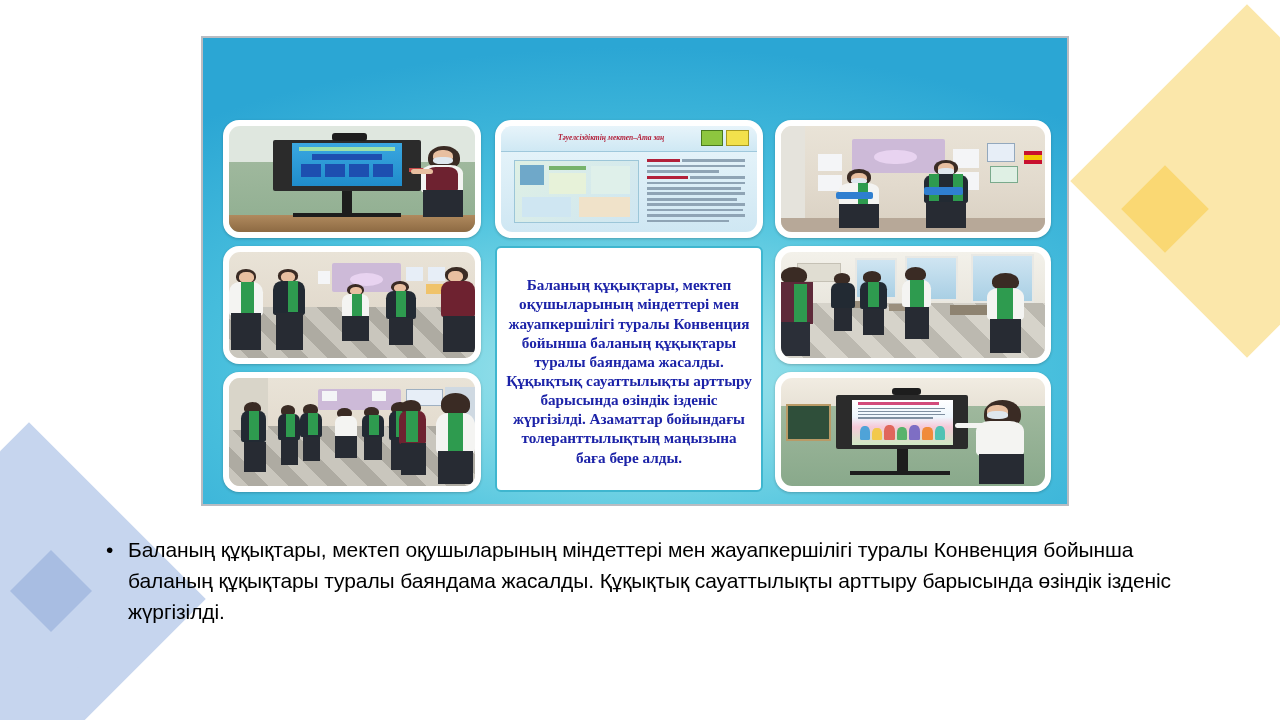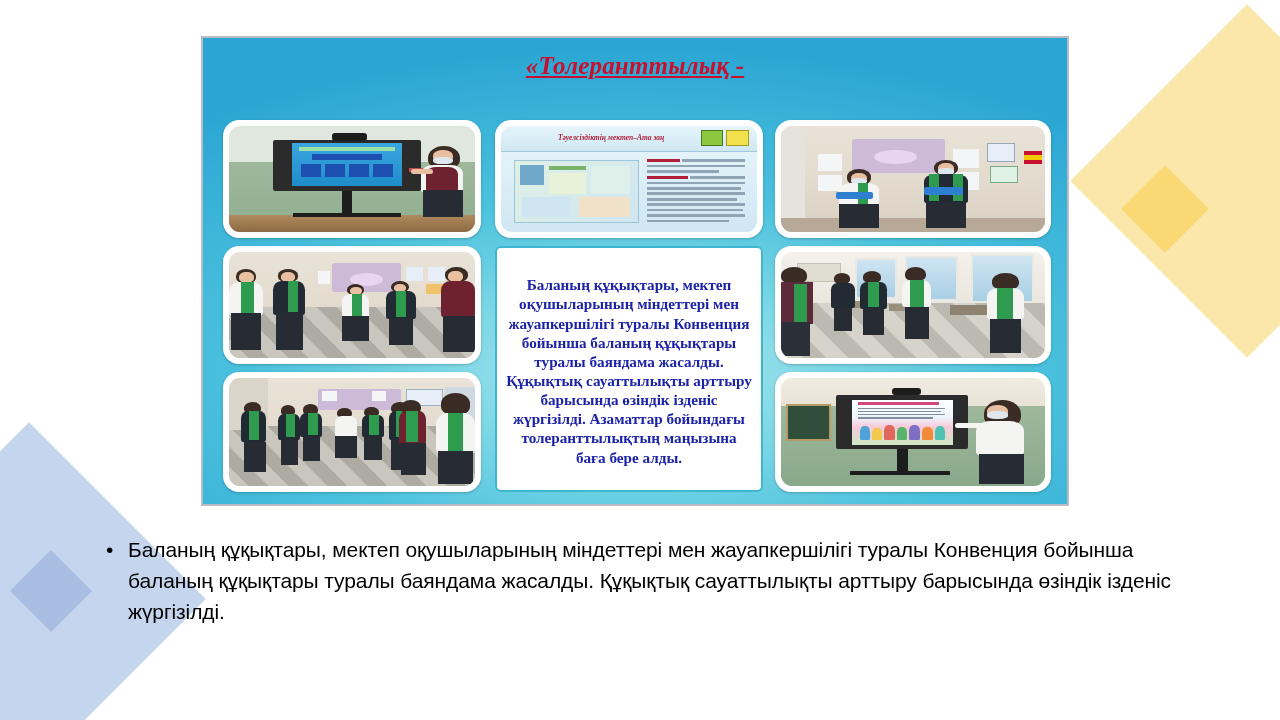--- a/index.html
+++ b/index.html
@@ -247,21 +247,20 @@
   <div class="deco deco-yellow-mid"></div>
   <div class="deco deco-yellow-dark"></div>
   <div class="deco deco-blue-big"></div>
   <div class="deco deco-blue-mid"></div>
   <div class="deco deco-blue-dark"></div>
 </div>
 
 <div class="collage">
 
   <div class="collage-title">
-    <span class="tline">«Толеранттылық -</span>
   </div>
 
   <div class="photo p-tl">
     <div class="inner">
       <div class="scene wall-green">
         <div class="obj floor-wood" style="left:0;bottom:0;width:100%;height:16%;"></div>
         <div class="obj board-frame" style="left:18%;top:13%;width:60%;height:48%;">
           <div class="obj board-screen-blue" style="left:13%;top:7%;width:74%;height:84%;">
             <div class="obj" style="left:6%;top:8%;width:88%;height:11%;background:#9fe0a8;"></div>
             <div class="obj" style="left:18%;top:26%;width:64%;height:13%;background:#1d4fb0;"></div>

